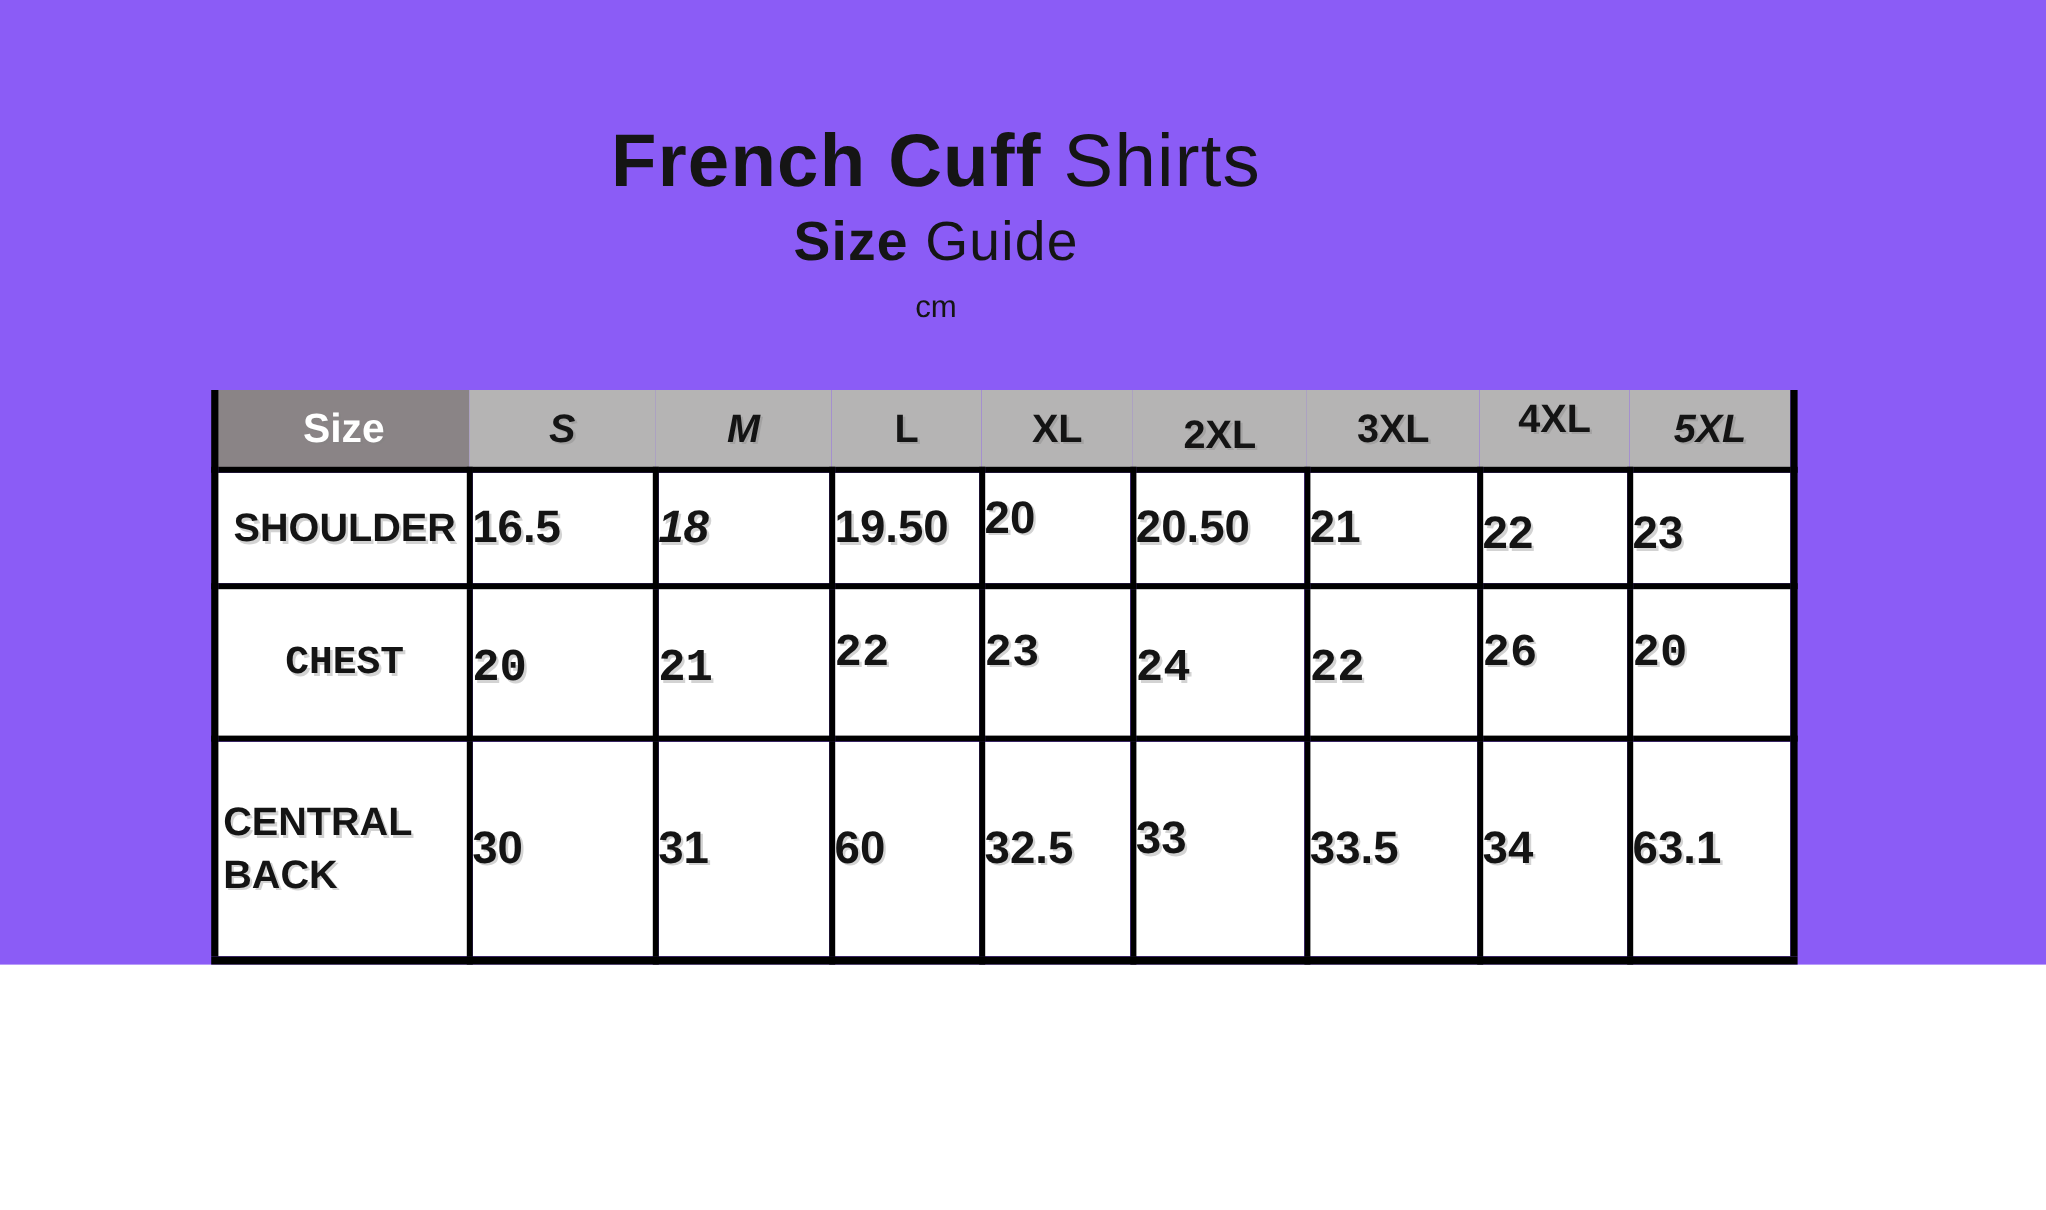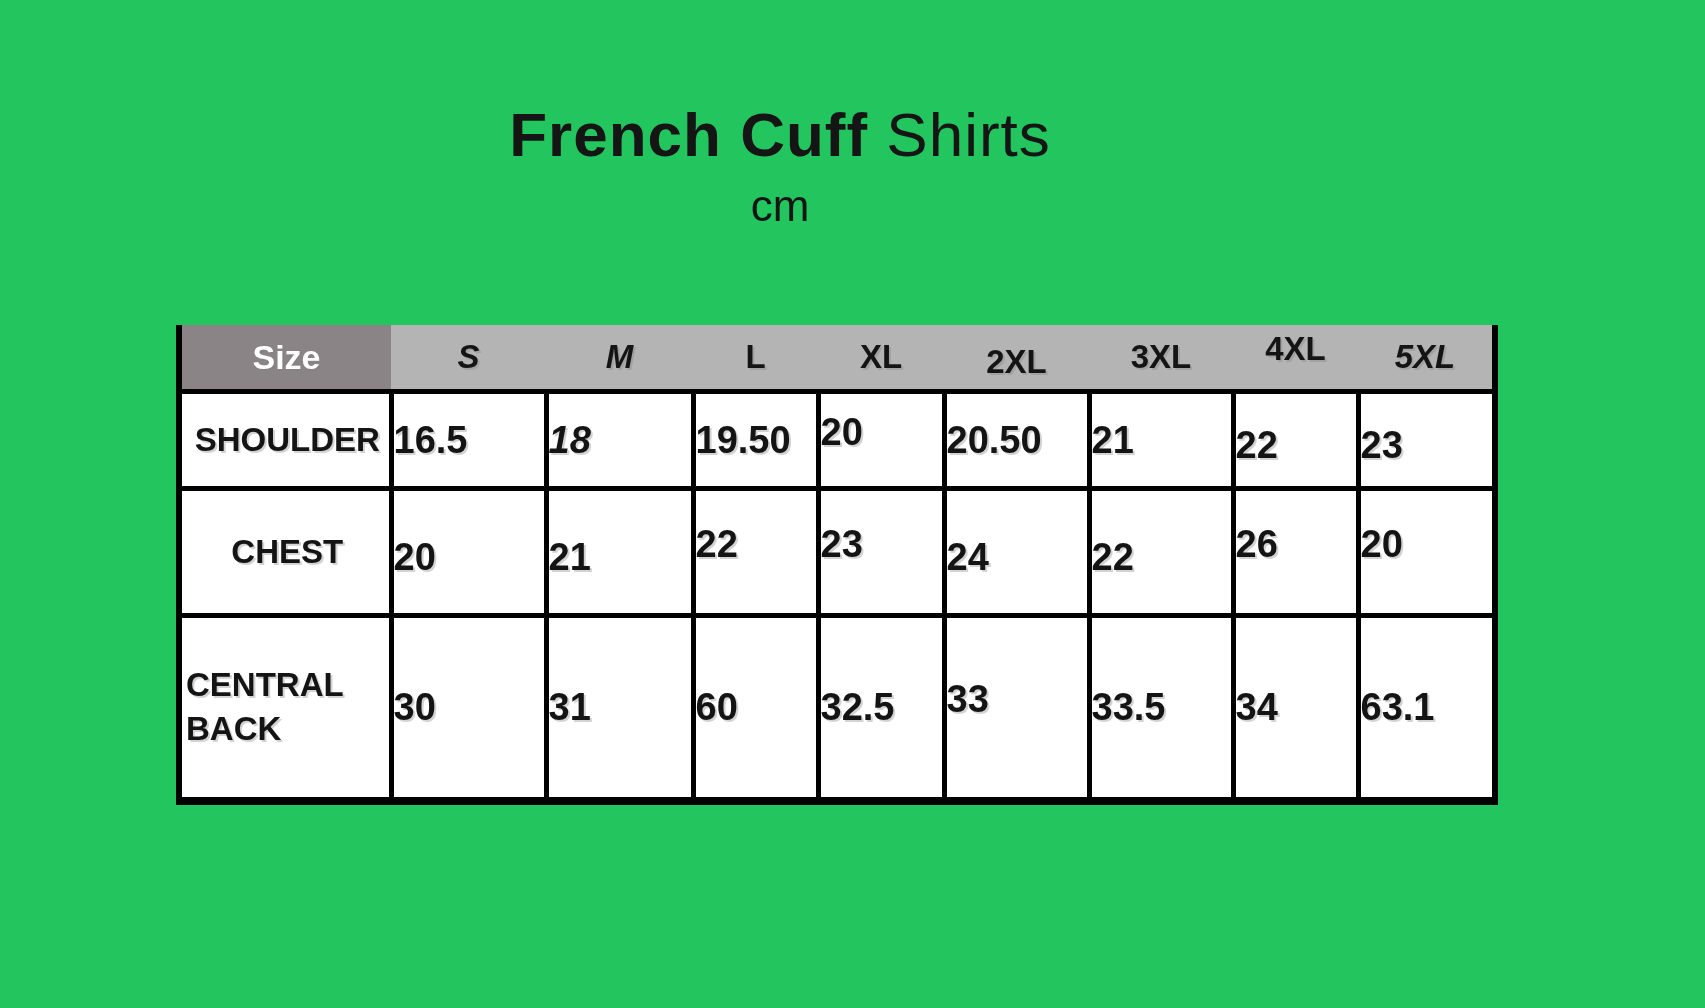--- a/index.html
+++ b/index.html
@@ -1,26 +1,26 @@
 <!DOCTYPE html>
 <html style="--corner-bg: #8A8486; --corner-text: #FFFFFF; --header-bg: #B5B4B4; --border: #000000;"><head>
 <meta charset="utf-8">
 <style>
   html,body{margin:0;padding:0;background:#ffffff;}
   .page{
-    position:relative;width:1705px;height:1008px;background:#22c55e;overflow:hidden;
+    position:relative;width:1705px;height:804px;background:#8b5cf6;overflow:hidden;
     font-family:"Liberation Sans", sans-serif;color:#111111;
   }
   
   .titles{position:absolute;left:0;top:104px;width:1560px;text-align:center;line-height:1;}
   .main-title{font-size:62px;margin:0;font-weight:400;letter-spacing:1px;color:#151515;}
   .main-title .em{font-weight:800;}
   .sub-title{font-size:46px;margin:12px 0 0 0;font-weight:400;letter-spacing:1px;color:#151515;}
   .sub-title .em{font-weight:800;}
-  .unit{font-size:44px;margin-top:18px;font-weight:400;color:#151515;}
+  .unit{font-size:26px;margin-top:18px;font-weight:400;color:#151515;}
   
   table.size-table{
     position:absolute;left:176px;top:325px;width:1316px;
     border-collapse:collapse;table-layout:fixed;
     border-left:6px solid var(--border,#000);
     border-right:6px solid var(--border,#000);
     border-bottom:8px solid var(--border,#000);
   }
   .size-table th,.size-table td{
     text-shadow:2px 2px 0 rgba(130,130,130,0.35);
@@ -47,34 +47,35 @@
     font-size:33px;font-weight:700;text-align:center;
     padding:0 4px 0 8px;letter-spacing:0px;color:#141414;
   }
   .size-table tbody tr.central th{text-align:left;padding:0 4px;line-height:1.35;}
   .size-table tbody td{
     font-size:38px;font-weight:700;text-align:left;color:#141414;
     padding:0;
   }
   .r-shoulder{height:97px;}
   .r-sleeve{height:101px;}
-  .r-chest{height:127px;}
+  .r-chest{height:127px;font-family:Liberation Mono, monospace;}
   .r-central{height:185px;}
   
   .it{font-style:italic;}
   .up{padding-bottom:16px !important;}
   .dn{padding-top:10px !important;}
 </style>
 </head>
 <body>
 
 <div class="page">
 
   <div class="titles">
     <h1 class="main-title"><span class="em">French Cuff</span> <span>Shirts</span></h1>
+    <h2 class="sub-title"><span class="em">Size</span> <span>Guide</span></h2>
     <div class="unit">cm</div>
   </div>
 
   <table class="size-table">
     <colgroup>
       <col style="width:212px">
         <col style="width:155px">
         <col style="width:147px">
       <col style="width:125px">
         <col style="width:126px">

